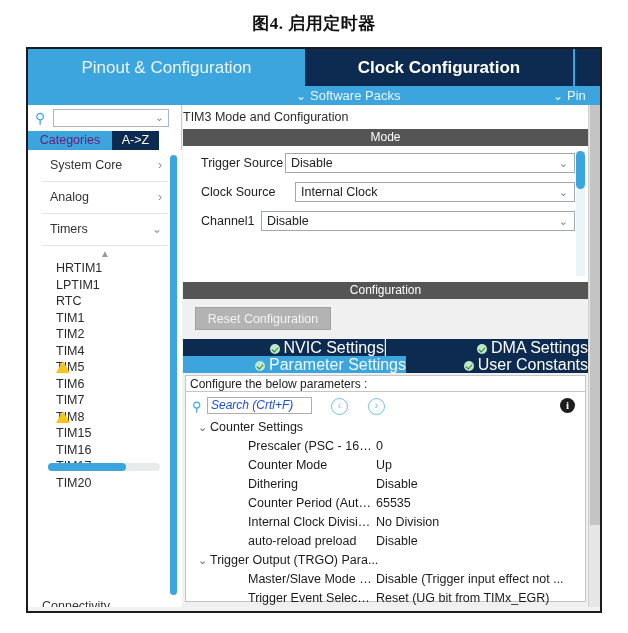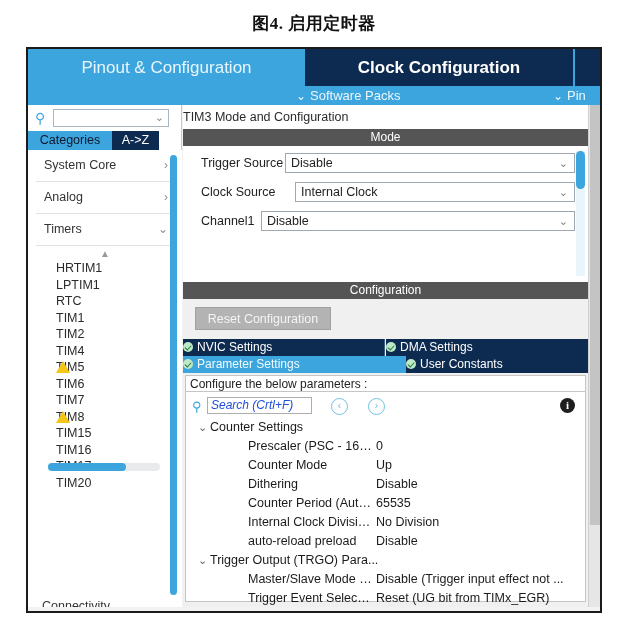--- a/index.html
+++ b/index.html
@@ -156,42 +156,42 @@
     top: 0;
     height: 19px;
     line-height: 19px;
     text-align: center;
     font-size: 12.5px;
     box-sizing: border-box;
   }
   .cat-categories {
     left: 0; width: 84px;
     background: #3ca5dd;
-    color: #0f172a;
+    color: #701a75;
   }
   .cat-az {
     left: 84px; width: 47px;
     background: #0d2b50;
     color: #ffffff;
   }
 
   .tree {
     position: absolute;
     left: 0; top: 45px;
     width: 154px;
     height: 461px;
     background: #ffffff;
     overflow: hidden;
   }
   .group-row {
     position: relative;
     height: 31px;
     line-height: 31px;
     border-bottom: 1px solid #e2e2e2;
-    margin: 0 8px;
+    margin: 0 14px;
     font-size: 12.5px;
     color: #333333;
   }
   .group-row .glabel { padding-left: 8px; }
   .group-row .garrow {
     position: absolute;
     right: 6px; top: 0;
     color: #909090;
     font-size: 12px;
   }
@@ -420,22 +420,22 @@
   .subtabs {
     position: absolute;
     left: 0; top: 40px;
     width: 405px;
     height: 34px;
   }
   .stab {
     position: absolute;
     height: 17px;
     line-height: 17px;
-    text-align: left;
-    font-size: 12px;
+    text-align: right;
+    font-size: 16px;
     box-sizing: border-box;
     white-space: nowrap;
   }
   .stab .cmark {
     display: inline-block;
     width: 10px; height: 10px;
     border-radius: 50%;
     background: #bfe9c6;
     position: relative;
     top: 1px;

